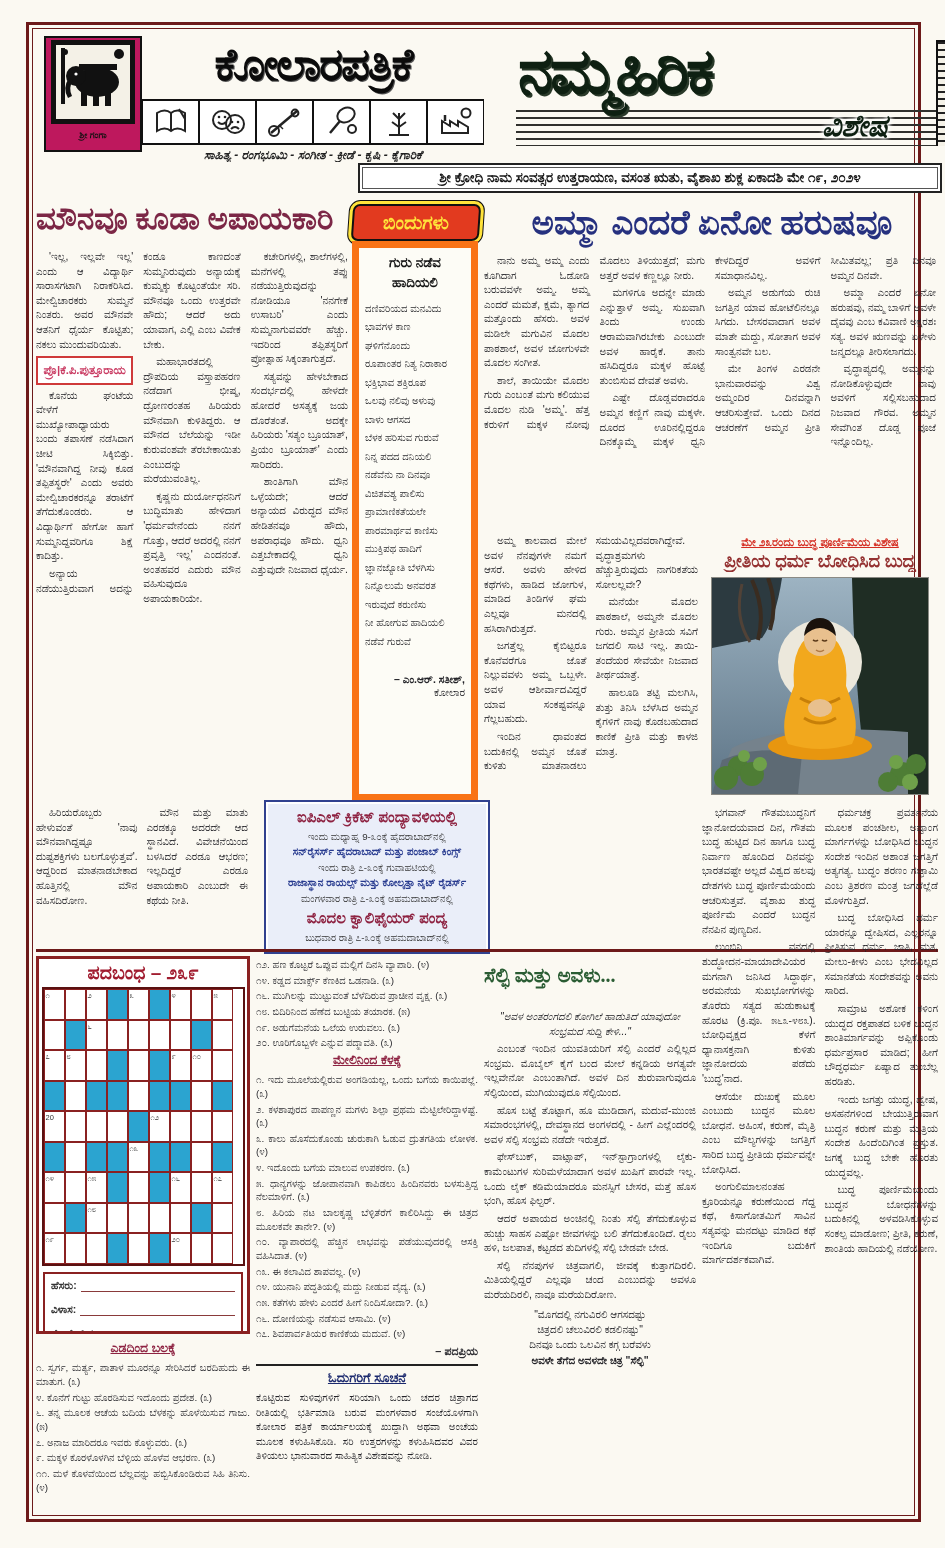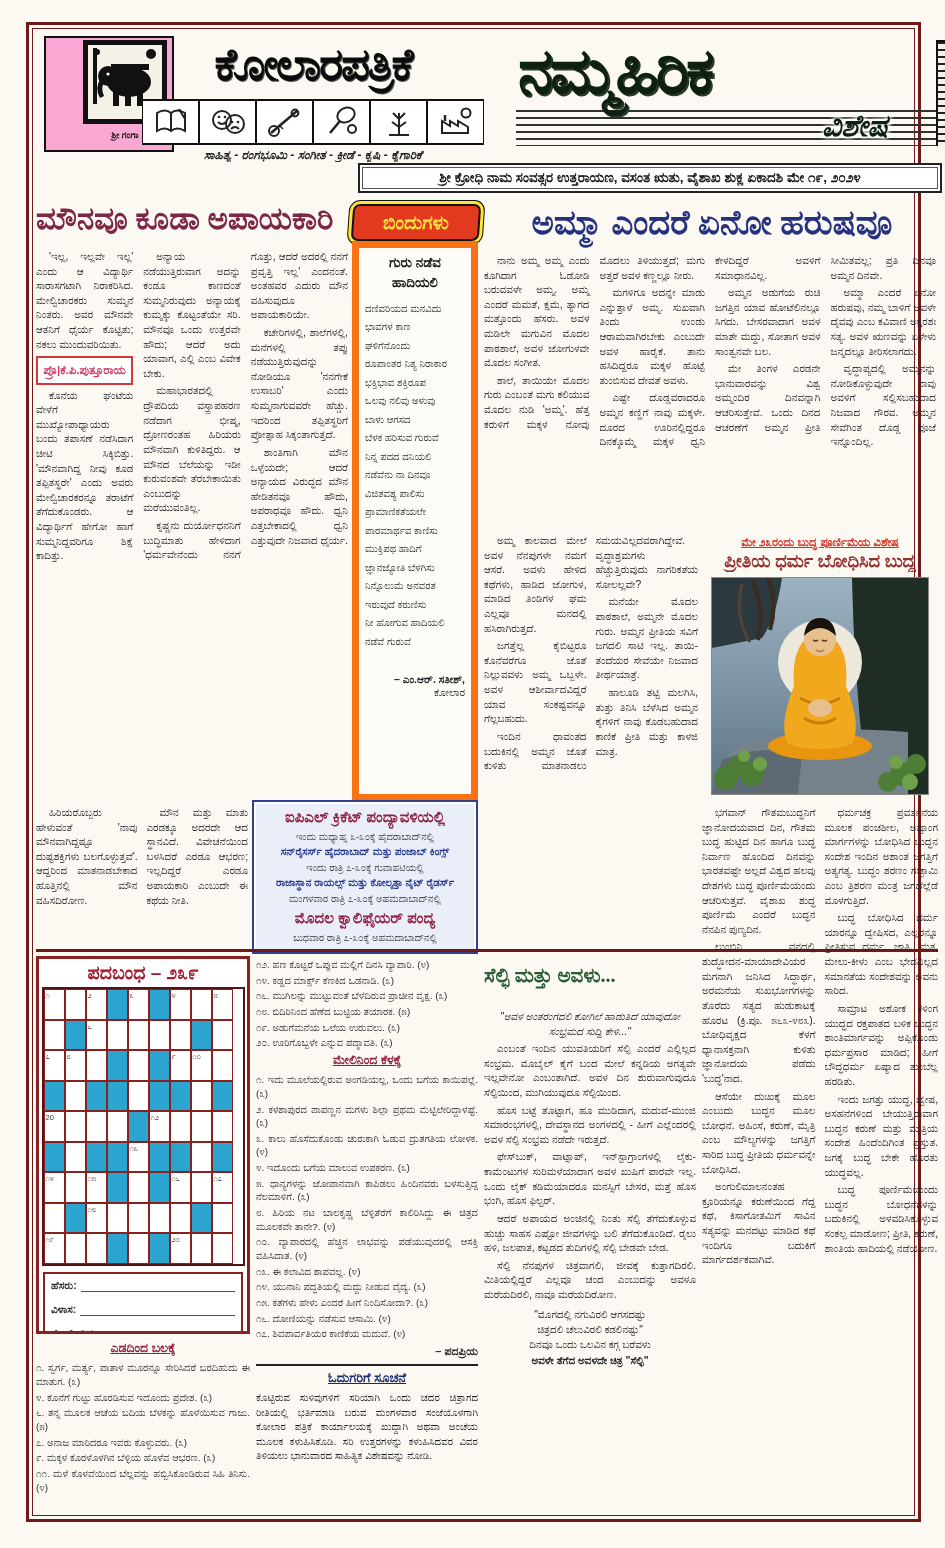--- a/index.html
+++ b/index.html
@@ -1,21 +1,21 @@
 <!DOCTYPE html>
 <html style="--page_border: #6d1a1a; --headline_silence: #7c2746; --headline_amma: #26317f; --headline_selfie: #2a5c33; --buddha_title: #943131; --kicker_red: #d42d22; --badge_bg: #e23a1f; --badge_text: #ffe33a; --block_blue: #2ba4d0; --grid_line: #8a2121; --ipl_title: #8e2342; --ipl_team: #273a8f; --text: #232328; --bg: #fbf9f2; --ipl_box_bg: #eaeef9; --clue_head: #8e2342;"><head>
 <meta charset="utf-8">
 <style>
   html,body{margin:0;padding:0;}
   body{width:945px;height:1548px;position:relative;background:#e9e6dd;font-family:"Liberation Sans","DejaVu Sans",sans-serif;color:var(--text,#232328);overflow:hidden;}
   .sheet{position:absolute;left:0;top:0;width:945px;height:1548px;background:var(--bg,#fbf9f2);}
   .frame{position:absolute;left:26px;top:22px;width:889px;height:1494px;border:3px solid var(--page_border,#6d1a1a);outline:1px solid var(--page_border,#6d1a1a);outline-offset:-7px;pointer-events:none;}
   .abs{position:absolute;}
   
-  .logo{left:44px;top:36px;width:94px;height:112px;border:2px solid #111;background:#f9a8d4;text-align:center;padding-left:32px;}
+  .logo{left:44px;top:36px;width:94px;height:112px;border:2px solid #111;background:#be185d;text-align:center;}
   .logo .lbl{font-size:9px;font-weight:bold;color:#111;}
   .mast-title{left:142px;top:34px;width:342px;height:62px;font-family:"Liberation Serif","DejaVu Serif",serif;font-size:45px;font-weight:800;color:#0b0b0b;text-align:center;line-height:62px;letter-spacing:-2px;text-shadow:1px 1px 0 #555;white-space:nowrap;overflow:hidden;}
   .iconstrip{left:142px;top:99px;width:342px;height:46px;display:flex;}
   .iconstrip .cell{flex:1;border:2px solid #111;border-left-width:1px;border-right-width:1px;background:#fff;display:flex;align-items:center;justify-content:center;}
   .tagline{left:142px;top:148px;width:342px;font-size:12px;font-weight:bold;font-style:italic;text-align:center;color:#222;white-space:nowrap;overflow:hidden;}
   .nameplate{left:488px;top:40px;width:450px;height:106px;overflow:hidden;margin-left:28px;}
   .pins{position:absolute;left:0;right:30px;top:70px;height:62px;background:repeating-linear-gradient(180deg,#30302d 0 1.5px,transparent 1.5px 7px);}
   .np-main{position:absolute;left:2px;top:-4px;width:400px;font-family:"Liberation Serif","DejaVu Serif",serif;font-size:63px;font-weight:800;color:#0e2012;letter-spacing:-3px;white-space:nowrap;text-shadow:2px 2px 0 #2a3a2a;}
   .np-sub{position:absolute;right:78px;bottom:2px;font-family:"Liberation Serif","DejaVu Serif",serif;font-size:30px;font-weight:800;font-style:italic;color:#0e2012;text-shadow:0 0 5px #fff,0 0 5px #fff,0 0 5px #fff;}
   .deco{position:absolute;right:0;top:0;width:26px;height:132px;border:2px solid #111;background:repeating-linear-gradient(180deg,#222 0 2px,#f5f2e8 2px 7px);}
@@ -34,21 +34,21 @@
   .silB{left:36px;top:806px;width:212px;height:146px;}
   .byline-box{border:2px solid #cf3a3a;color:#c93a62;font-weight:800;font-size:11.5px;text-align:center;padding:4px 1px;margin:4px 0;background:#fff;text-indent:0 !important;break-inside:avoid;}
   
   .poem{left:352px;top:241px;width:126px;height:560px;border:7px solid #f97316;background:#fdfcf6;padding:5px 6px;box-sizing:border-box;overflow:hidden;}
   .poem .pt{font-size:13.5px;font-weight:800;text-align:center;color:#151515;line-height:1.5;}
   .poem .pl{font-size:10px;line-height:1.85;color:#2a2a2e;margin:6px 0 0;}
   .poem .pl div{white-space:nowrap;overflow:hidden;}
   .poem .pa{font-size:10.5px;font-weight:800;text-align:right;margin-top:22px;}
   .poem .pp{font-size:10.5px;text-align:right;}
   
-  .ipl{left:252px;top:800px;width:226px;height:154px;border:2px solid #31418f;box-shadow:inset 0 0 0 2px #fff;background:var(--ipl_box_bg);box-sizing:border-box;padding:6px 4px;text-align:center;overflow:hidden;}
+  .ipl{left:264px;top:800px;width:226px;height:154px;border:2px solid #31418f;box-shadow:inset 0 0 0 2px #fff;background:var(--ipl_box_bg);box-sizing:border-box;padding:6px 4px;text-align:center;overflow:hidden;}
   .ipl .it{font-size:15px;font-weight:800;color:var(--ipl_title);margin-bottom:3px;}
   .ipl .ln{font-size:9.8px;color:#333;line-height:1.55;}
   .ipl .ln.team{font-size:10.3px;font-weight:800;color:var(--ipl_team);}
   .ipl .ln.match{font-size:15px;font-weight:800;color:var(--ipl_title);}
   
   .rule{left:36px;top:949px;width:902px;height:3px;background:var(--page_border);}
   
   .cw{left:36px;top:956px;width:214px;height:378px;border:3px solid var(--grid_line);box-sizing:border-box;background:#fff;overflow:hidden;}
   .cw-title{font-size:19px;font-weight:800;color:#a11d30;text-align:center;margin:3px 0;}
   .grid{margin:0 auto;width:199px;border:2px solid #5a1111;}
@@ -178,20 +178,21 @@
   <div class="abs hl-amma">ಅಮ್ಮಾ ಎಂದರೆ ಏನೋ ಹರುಷವೂ</div>
 
   <div class="abs body-txt cols3 silA" id="silA">
       <p>'ಇಲ್ಲ, ಇಲ್ಲವೇ ಇಲ್ಲ' ಎಂದು ಆ ವಿದ್ಯಾರ್ಥಿ ಸಾರಾಸಗಟಾಗಿ ನಿರಾಕರಿಸಿದ. ಮೇಲ್ವಿಚಾರಕರು ಸುಮ್ಮನೆ ನಿಂತರು. ಅವರ ಮೌನವೇ ಆತನಿಗೆ ಧೈರ್ಯ ಕೊಟ್ಟಿತು; ನಕಲು ಮುಂದುವರಿಯಿತು.</p>
       <div class="byline-box">ಪ್ರೊ|ಕೆ.ಪಿ.ಪುತ್ತೂರಾಯ</div>
       <p>ಕೊನೆಯ ಘಂಟೆಯ ವೇಳೆಗೆ ಮುಖ್ಯೋಪಾಧ್ಯಾಯರು ಬಂದು ತಪಾಸಣೆ ನಡೆಸಿದಾಗ ಚೀಟಿ ಸಿಕ್ಕಿಬಿತ್ತು. 'ಮೌನವಾಗಿದ್ದ ನೀವು ಕೂಡ ತಪ್ಪಿತಸ್ಥರೇ' ಎಂದು ಅವರು ಮೇಲ್ವಿಚಾರಕರನ್ನೂ ತರಾಟೆಗೆ ತೆಗೆದುಕೊಂಡರು. ಆ ವಿದ್ಯಾರ್ಥಿಗೆ ಹೇಗೋ ಹಾಗೆ ಸುಮ್ಮನಿದ್ದವರಿಗೂ ಶಿಕ್ಷೆ ಕಾದಿತ್ತು.</p>
       <p>ಅನ್ಯಾಯ ನಡೆಯುತ್ತಿರುವಾಗ ಅದನ್ನು ಕಂಡೂ ಕಾಣದಂತೆ ಸುಮ್ಮನಿರುವುದು ಅನ್ಯಾಯಕ್ಕೆ ಕುಮ್ಮಕ್ಕು ಕೊಟ್ಟಂತೆಯೇ ಸರಿ. ಮೌನವೂ ಒಂದು ಉತ್ತರವೇ ಹೌದು; ಆದರೆ ಅದು ಯಾವಾಗ, ಎಲ್ಲಿ ಎಂಬ ವಿವೇಕ ಬೇಕು.</p>
       <p>ಮಹಾಭಾರತದಲ್ಲಿ ದ್ರೌಪದಿಯ ವಸ್ತ್ರಾಪಹರಣ ನಡೆದಾಗ ಭೀಷ್ಮ, ದ್ರೋಣರಂತಹ ಹಿರಿಯರು ಮೌನವಾಗಿ ಕುಳಿತಿದ್ದರು. ಆ ಮೌನದ ಬೆಲೆಯನ್ನು ಇಡೀ ಕುರುವಂಶವೇ ತೆರಬೇಕಾಯಿತು ಎಂಬುದನ್ನು ಮರೆಯುವಂತಿಲ್ಲ.</p>
       <p>ಕೃಷ್ಣನು ದುರ್ಯೋಧನನಿಗೆ ಬುದ್ಧಿಮಾತು ಹೇಳಿದಾಗ 'ಧರ್ಮವೇನೆಂದು ನನಗೆ ಗೊತ್ತು, ಆದರೆ ಅದರಲ್ಲಿ ನನಗೆ ಪ್ರವೃತ್ತಿ ಇಲ್ಲ' ಎಂದನಂತೆ. ಅಂತಹವರ ಎದುರು ಮೌನ ವಹಿಸುವುದೂ ಅಪಾಯಕಾರಿಯೇ.</p>
       <p>ಕಚೇರಿಗಳಲ್ಲಿ, ಶಾಲೆಗಳಲ್ಲಿ, ಮನೆಗಳಲ್ಲಿ ತಪ್ಪು ನಡೆಯುತ್ತಿರುವುದನ್ನು ನೋಡಿಯೂ 'ನನಗೇಕೆ ಉಸಾಬರಿ' ಎಂದು ಸುಮ್ಮನಾಗುವವರೇ ಹೆಚ್ಚು. ಇದರಿಂದ ತಪ್ಪಿತಸ್ಥರಿಗೆ ಪ್ರೋತ್ಸಾಹ ಸಿಕ್ಕಂತಾಗುತ್ತದೆ.</p>
+      <p>ಸತ್ಯವನ್ನು ಹೇಳಬೇಕಾದ ಸಂದರ್ಭದಲ್ಲಿ ಹೇಳದೇ ಹೋದರೆ ಅಸತ್ಯಕ್ಕೆ ಜಯ ದೊರೆತಂತೆ. ಅದಕ್ಕೇ ಹಿರಿಯರು 'ಸತ್ಯಂ ಬ್ರೂಯಾತ್, ಪ್ರಿಯಂ ಬ್ರೂಯಾತ್' ಎಂದು ಸಾರಿದರು.</p>
       <p>ಶಾಂತಿಗಾಗಿ ಮೌನ ಒಳ್ಳೆಯದೇ; ಆದರೆ ಅನ್ಯಾಯದ ವಿರುದ್ಧದ ಮೌನ ಹೇಡಿತನವೂ ಹೌದು, ಅಪರಾಧವೂ ಹೌದು. ಧ್ವನಿ ಎತ್ತಬೇಕಾದಲ್ಲಿ ಧ್ವನಿ ಎತ್ತುವುದೇ ನಿಜವಾದ ಧೈರ್ಯ.</p>
     </div>
   <div class="abs body-txt cols2 silB" id="silC">
       <p>ಹಿರಿಯರೊಬ್ಬರು ಹೇಳುವಂತೆ 'ನಾವು ಮೌನವಾಗಿದ್ದಷ್ಟೂ ದುಷ್ಟಶಕ್ತಿಗಳು ಬಲಗೊಳ್ಳುತ್ತವೆ'. ಆದ್ದರಿಂದ ಮಾತನಾಡಬೇಕಾದ ಹೊತ್ತಿನಲ್ಲಿ ಮೌನ ವಹಿಸದಿರೋಣ.</p>
       <p>ಮೌನ ಮತ್ತು ಮಾತು ಎರಡಕ್ಕೂ ಅದರದೇ ಆದ ಸ್ಥಾನವಿದೆ. ವಿವೇಚನೆಯಿಂದ ಬಳಸಿದರೆ ಎರಡೂ ಆಭರಣ; ಇಲ್ಲದಿದ್ದರೆ ಎರಡೂ ಅಪಾಯಕಾರಿ ಎಂಬುದೇ ಈ ಕಥೆಯ ನೀತಿ.</p>
     </div>
 
   <div class="abs poem">
     <div class="pt">
       <div>ಗುರು ನಡೆವ</div>
@@ -218,21 +219,21 @@
         <div>ನೀ ಹೋಗುವ ಹಾದಿಯಲಿ</div>
         <div>ನಡೆವೆ ಗುರುವೆ</div>
       </div>
     <div class="pa">– ಎಂ.ಆರ್. ಸತೀಶ್,</div>
     <div class="pp">ಕೋಲಾರ</div>
   </div>
 
   <div class="abs ipl">
     <div class="it">ಐಪಿಎಲ್ ಕ್ರಿಕೆಟ್ ಪಂದ್ಯಾವಳಿಯಲ್ಲಿ</div>
     <div id="iplLines">
-        <div class="ln plain">ಇಂದು ಮಧ್ಯಾಹ್ನ ೩-೩೦ಕ್ಕೆ ಹೈದರಾಬಾದ್‌ನಲ್ಲಿ</div>
+        <div class="ln plain">ಇಂದು ಮಧ್ಯಾಹ್ನ 9-೩೦ಕ್ಕೆ ಹೈದರಾಬಾದ್‌ನಲ್ಲಿ</div>
         <div class="ln team">ಸನ್‌ರೈಸರ್ಸ್ ಹೈದರಾಬಾದ್ ಮತ್ತು ಪಂಜಾಬ್ ಕಿಂಗ್ಸ್</div>
         <div class="ln plain">ಇಂದು ರಾತ್ರಿ ೭-೩೦ಕ್ಕೆ ಗುವಾಹಟಿಯಲ್ಲಿ</div>
         <div class="ln team">ರಾಜಾಸ್ಥಾನ ರಾಯಲ್ಸ್ ಮತ್ತು ಕೋಲ್ಕತ್ತಾ ನೈಟ್ ರೈಡರ್ಸ್</div>
         <div class="ln plain">ಮಂಗಳವಾರ ರಾತ್ರಿ ೭-೩೦ಕ್ಕೆ ಅಹಮದಾಬಾದ್‌ನಲ್ಲಿ</div>
         <div class="ln match">ಮೊದಲ ಕ್ವಾಲಿಫೈಯರ್ ಪಂದ್ಯ</div>
         <div class="ln plain">ಬುಧವಾರ ರಾತ್ರಿ ೭-೩೦ಕ್ಕೆ ಅಹಮದಾಬಾದ್‌ನಲ್ಲಿ</div>
         <div class="ln match">ಎಲಿಮಿನೇಟರ್ ಪಂದ್ಯ</div>
       </div>
   </div>
 

